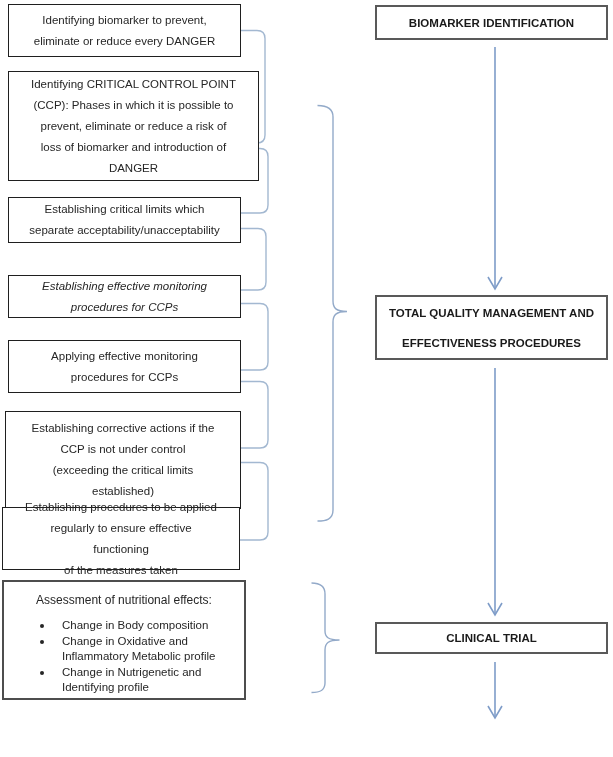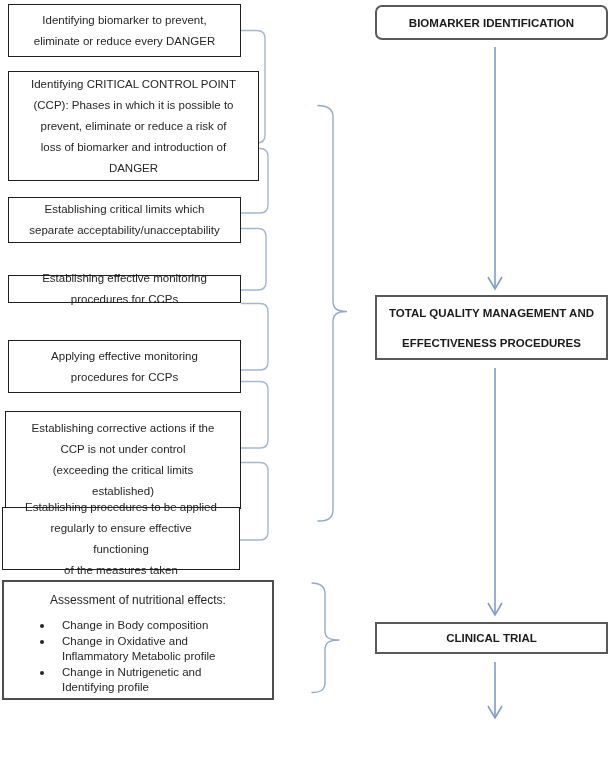--- a/index.html
+++ b/index.html
@@ -27,30 +27,30 @@
     text-align: center;
     white-space: pre-line;
     font-size: 11.5px;
     line-height: 21px;
     color: var(--text, #262626);
     padding: 0 20px;
   }
   .b1 { left: 8px;  top: 4px;   width: 233px; height: 53px; }
   .b2 { left: 8px;  top: 71px;  width: 251px; height: 110px; }
   .b3 { left: 8px;  top: 197px; width: 233px; height: 46px; }
-  .b4 { left: 8px;  top: 275px; width: 233px; height: 28px; }
+  .b4 { left: 8px;  top: 275px; width: 233px; height: 43px; font-style: italic; }
   .b5 { left: 8px;  top: 340px; width: 233px; height: 53px; }
   .b6 { left: 5px;  top: 411px; width: 236px; height: 98px; }
   .b7 { left: 2px;  top: 507px; width: 238px; height: 63px; }
 
   
   .assess {
     position: absolute;
     left: 2px; top: 580px;
-    width: 272px; height: 120px;
+    width: 244px; height: 120px;
     box-sizing: border-box;
     border: 2px solid #4d4d4d;
     background: #ffffff;
     color: var(--text, #262626);
   }
   .assess-title {
     margin-top: 11px;
     text-align: center;
     font-size: 12px;
     line-height: 15px;
@@ -86,21 +86,21 @@
     background: #ffffff;
     display: flex;
     align-items: center;
     justify-content: center;
     text-align: center;
     font-weight: bold;
     font-size: 11.5px;
     color: #1a1a1a;
     white-space: pre-line;
   }
-  .r1 { left: 375px; top: 5px;   width: 233px; height: 35px; border-radius: 7px; }
+  .r1 { left: 375px; top: 5px;   width: 233px; height: 35px; }
   .r2 { left: 375px; top: 295px; width: 233px; height: 65px; line-height: 30px; }
   .r3 { left: 375px; top: 622px; width: 233px; height: 32px; }
   .r4 { left: 375px; top: 726px; width: 233px; height: 24px; }
 
   
   svg.overlay {
     position: absolute;
     left: 0; top: 0;
     width: 613px; height: 757px;
     pointer-events: none;

